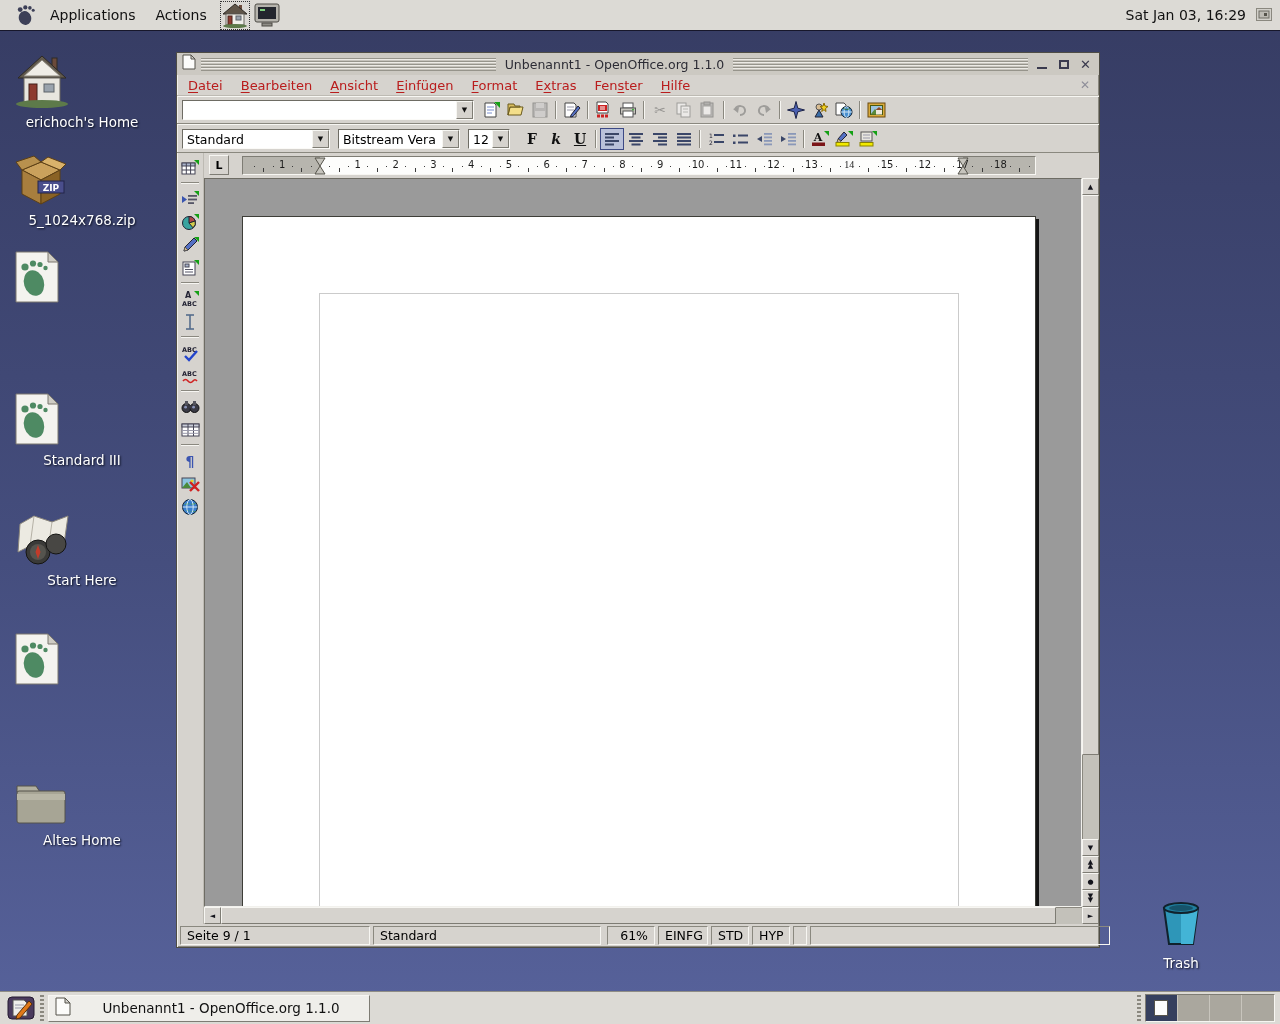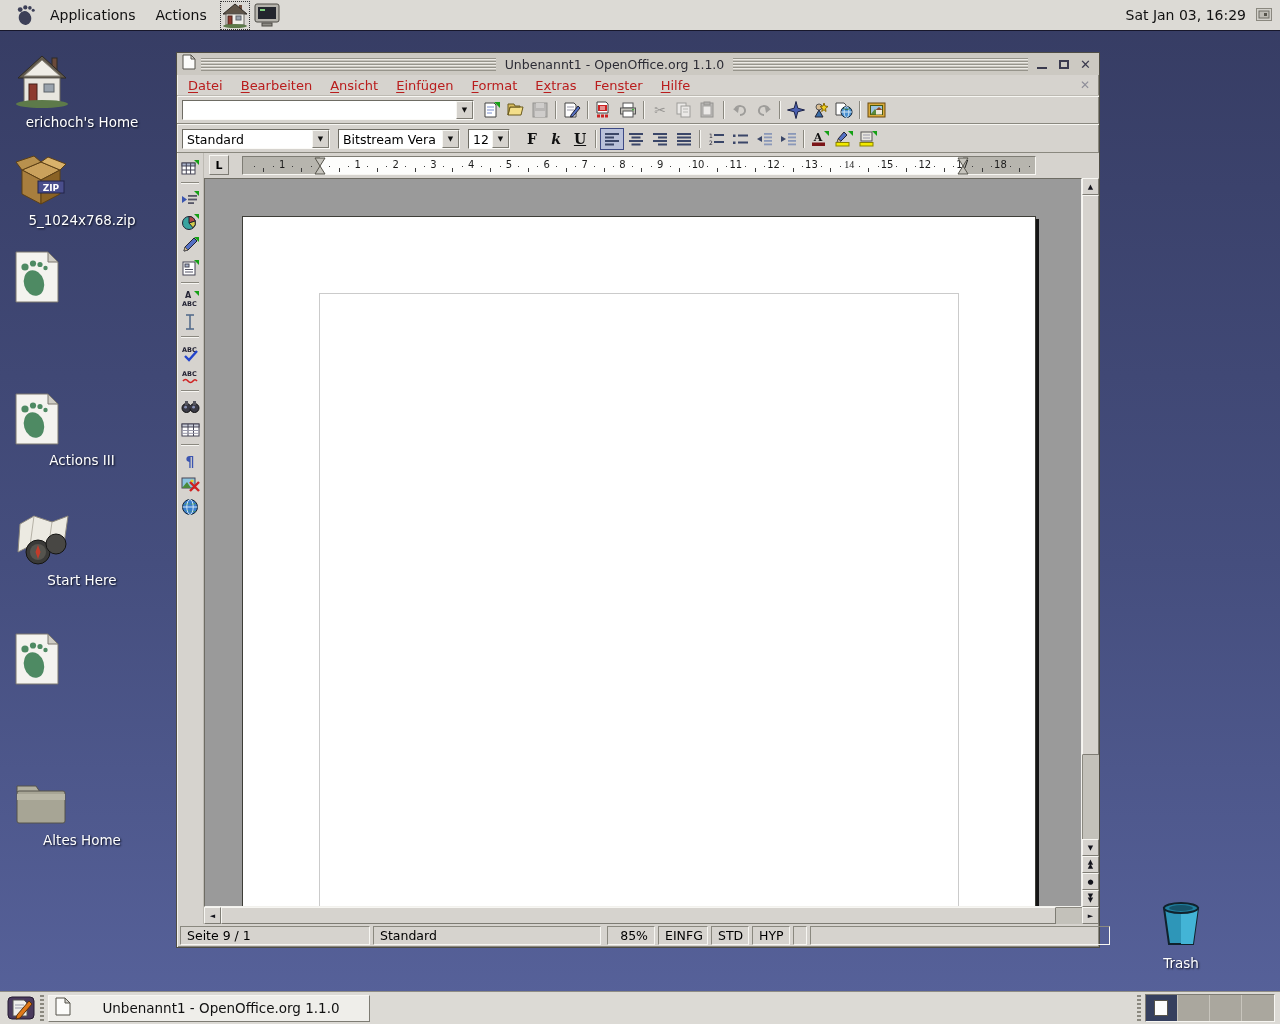--- a/index.html
+++ b/index.html
@@ -214,21 +214,21 @@
     <svg width="46" height="54" viewBox="0 0 46 54">
       <polygon points="2,2 34,2 44,12 44,52 2,52" fill="#f4f3ef" stroke="#7a776e"></polygon>
       <polygon points="34,2 34,12 44,12" fill="#cfccc4" stroke="#7a776e"></polygon>
       <ellipse cx="20" cy="33" rx="10" ry="13" fill="#4e8a63" transform="rotate(-16 20 33)"></ellipse>
       <circle cx="11" cy="17" r="3.6" fill="#4e8a63"></circle>
         <circle cx="19" cy="13.5" r="3.1" fill="#4e8a63"></circle>
       <circle cx="26" cy="14.5" r="2.6" fill="#4e8a63"></circle>
         <circle cx="31.5" cy="18" r="2.2" fill="#4e8a63"></circle>
     </svg>
   </span>
-  <span class="dlabel">Actions III</span>
+  <span class="dlabel">Standard III</span>
 </div>
 
 <div class="dicon" style="top:510px">
   <span class="glyph">
     <svg width="58" height="52" viewBox="0 0 58 52">
       <polygon points="6,10 20,2 38,8 54,2 50,30 34,36 16,32 4,38" fill="#eceae2" stroke="#8a867c"></polygon>
       <line x1="20" y1="2" x2="16" y2="32" stroke="#b5b1a6"></line>
       <line x1="38" y1="8" x2="34" y2="36" stroke="#b5b1a6"></line>
       <circle cx="24" cy="38" r="12" fill="#3a3a38" stroke="#141412"></circle>
       <circle cx="24" cy="38" r="8" fill="#55544e"></circle>
@@ -812,21 +812,21 @@
         </span>
         <span class="sbtn out">►</span>
       </div>
     </div>
   </div>
 
   <div id="statusbar">
     <span class="scell" style="width:190px">Seite 9 / 1</span>
     <span class="scell" style="width:228px">Standard</span>
     <span style="flex:1"></span>
-    <span class="scell" style="width:48px;justify-content:flex-end">85%</span>
+    <span class="scell" style="width:48px;justify-content:flex-end">61%</span>
     <span class="scell" style="width:50px">EINFG</span>
     <span class="scell" style="width:38px">STD</span>
     <span class="scell" style="width:38px">HYP</span>
     <span class="scell" style="width:10px"></span>
     <span class="scell" style="width:300px"></span>
   </div>
 </div>
 
 <div id="taskbar">
   <span id="tb-launcher">

